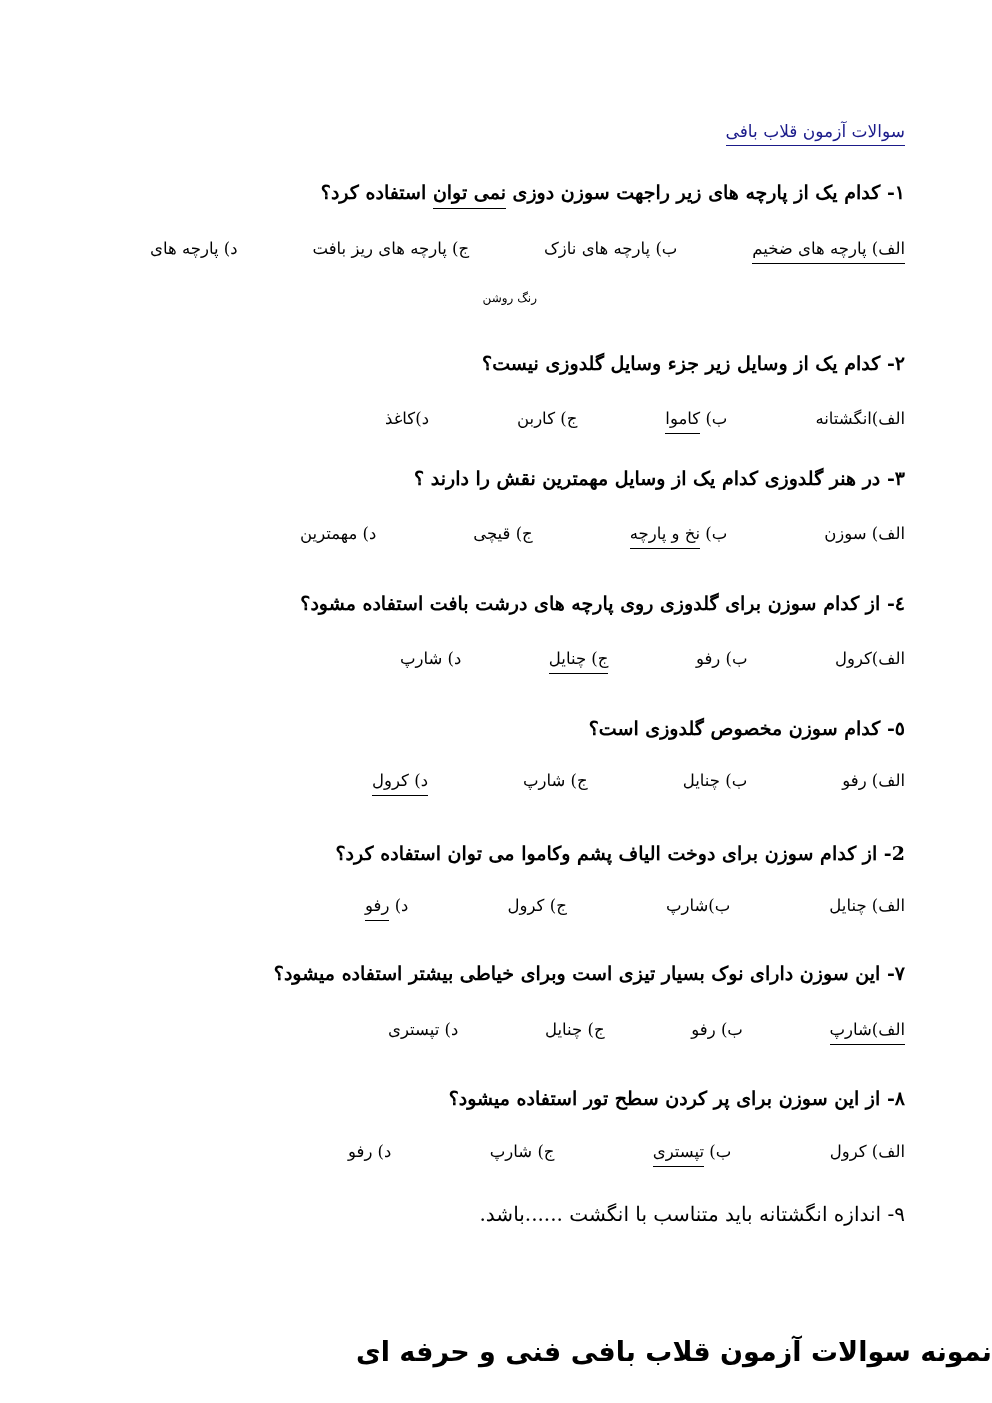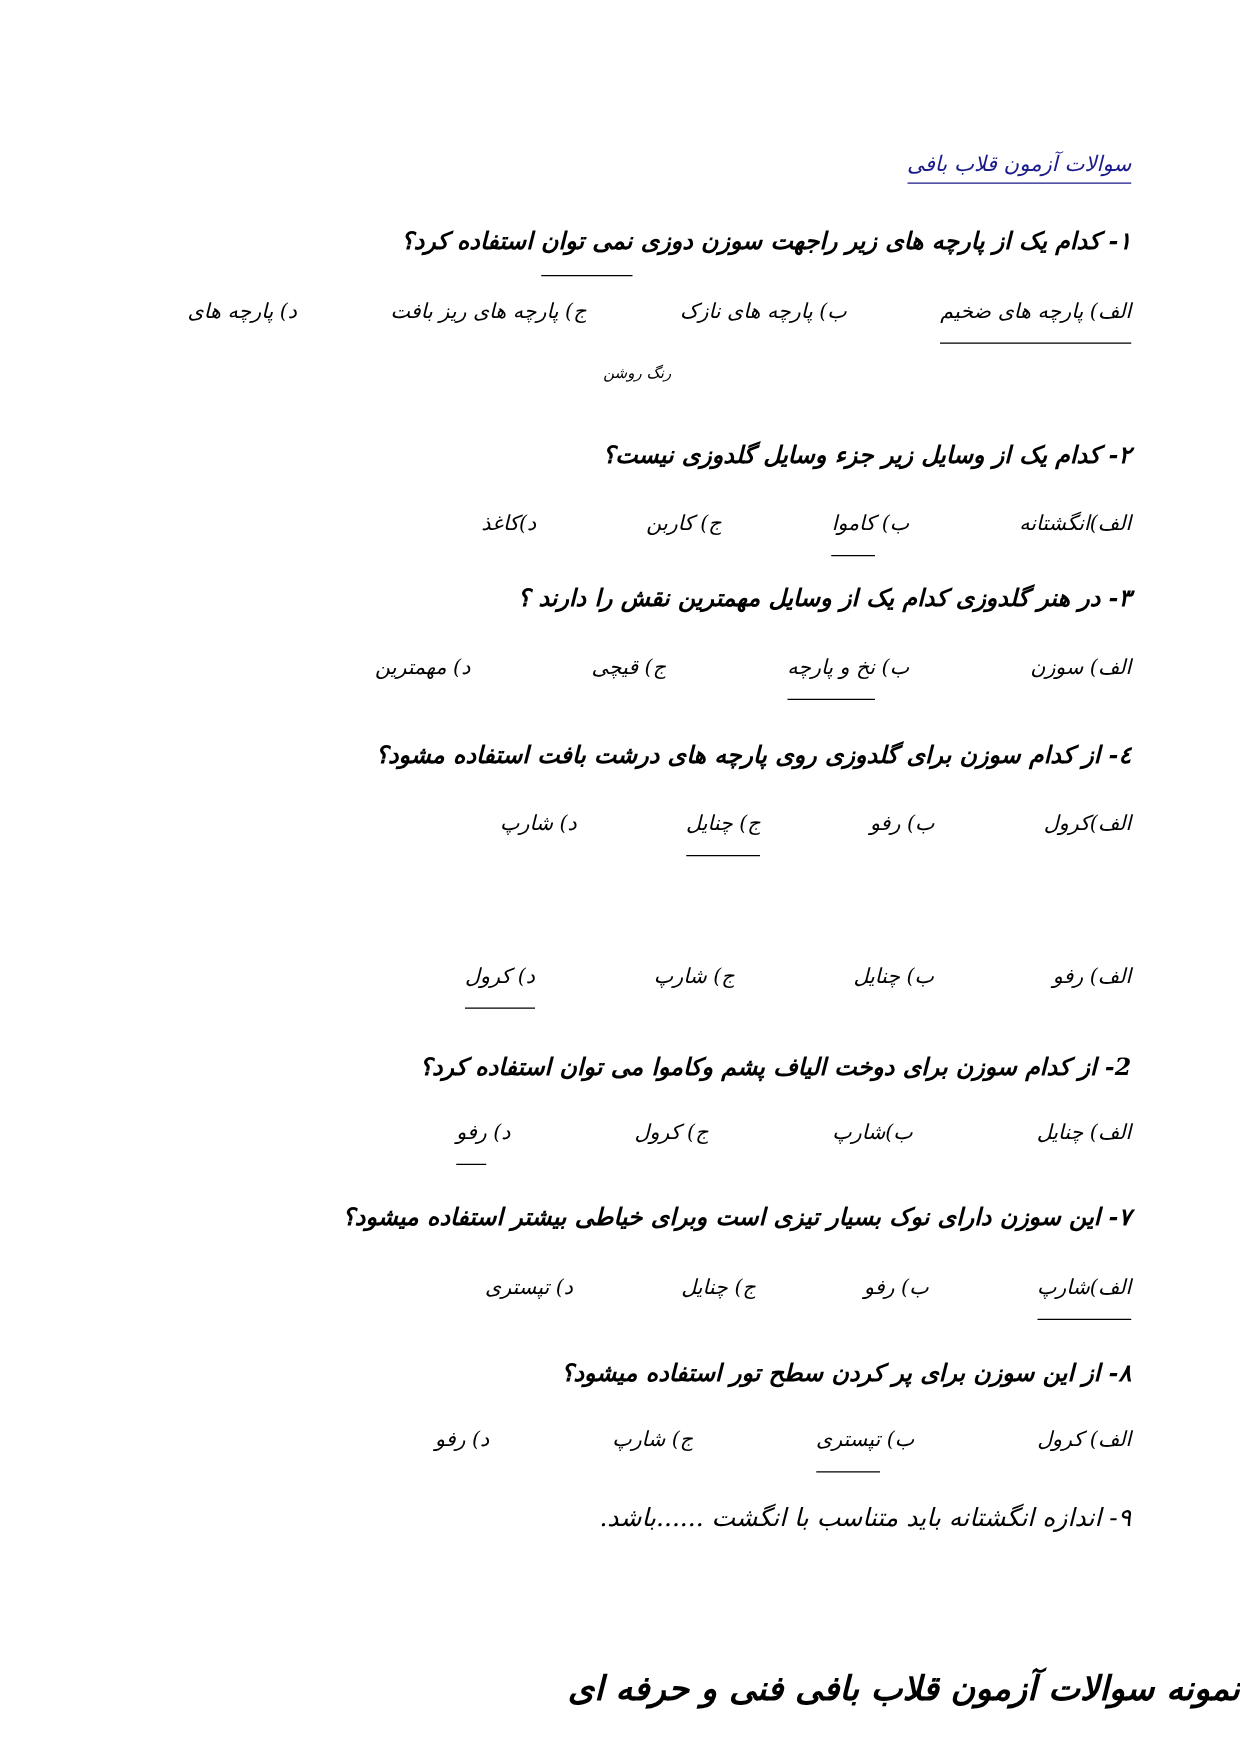--- a/index.html
+++ b/index.html
@@ -5,21 +5,20 @@
   html,body{margin:0;padding:0;background:#ffffff;}
   .page{
     position:relative;
     width:992px;
     height:1403px;
     background:#ffffff;
     direction:rtl;
     font-family:"DejaVu Serif", serif;
     color:#000;
     overflow:hidden;
-    font-style:italic;
   }
   .doc-title{
     position:absolute;
     top:121px;
     right:87px;
     font-size:17px;
   }
   .doc-title .tspan{
     border-bottom:1.5px solid currentColor;
     padding-bottom:4px;
@@ -42,21 +41,21 @@
     position:absolute;
     right:87px;
     display:flex;
     justify-content:space-between;
     font-size:16.5px;
     white-space:nowrap;
   }
   .opt{white-space:nowrap;}
   .ul{
     border-bottom:1px solid #000;
-    padding-bottom:16px;
+    padding-bottom:5px;
   }
   .extra-line{
     position:absolute;
     font-size:12px;
     white-space:nowrap;
   }
   .footer-title{
     position:absolute;
     top:1336px;
     left:0;
@@ -102,20 +101,21 @@
   </div>
 
   <div class="q-title" style="top:592px"><span>٤- از کدام سوزن برای گلدوزی روی پارچه های درشت بافت استفاده مشود؟</span><span class="ul"></span><span></span></div>
   <div class="q-opts" style="top:649px; left:400px">
     <span class="opt"><span>الف)کرول</span><span class="ul"></span><span></span></span>
     <span class="opt"><span>ب) رفو</span><span class="ul"></span><span></span></span>
     <span class="opt"><span></span><span class="ul">ج) چنایل</span><span></span></span>
     <span class="opt"><span>د) شارپ</span><span class="ul"></span><span></span></span>
   </div>
 
+  <div class="q-title" style="top:717px"><span>٥- کدام سوزن مخصوص گلدوزی است؟</span><span class="ul"></span><span></span></div>
   <div class="q-opts" style="top:771px; left:372px">
     <span class="opt"><span>الف) رفو</span><span class="ul"></span><span></span></span>
     <span class="opt"><span>ب) چنایل</span><span class="ul"></span><span></span></span>
     <span class="opt"><span>ج) شارپ</span><span class="ul"></span><span></span></span>
     <span class="opt"><span></span><span class="ul">د) کرول</span><span></span></span>
   </div>
 
   <div class="q-title" style="top:842px"><span>2- از کدام سوزن برای دوخت الیاف پشم وکاموا می توان استفاده کرد؟</span><span class="ul"></span><span></span></div>
   <div class="q-opts" style="top:896px; left:365px">
     <span class="opt"><span>الف) چنایل</span><span class="ul"></span><span></span></span>

